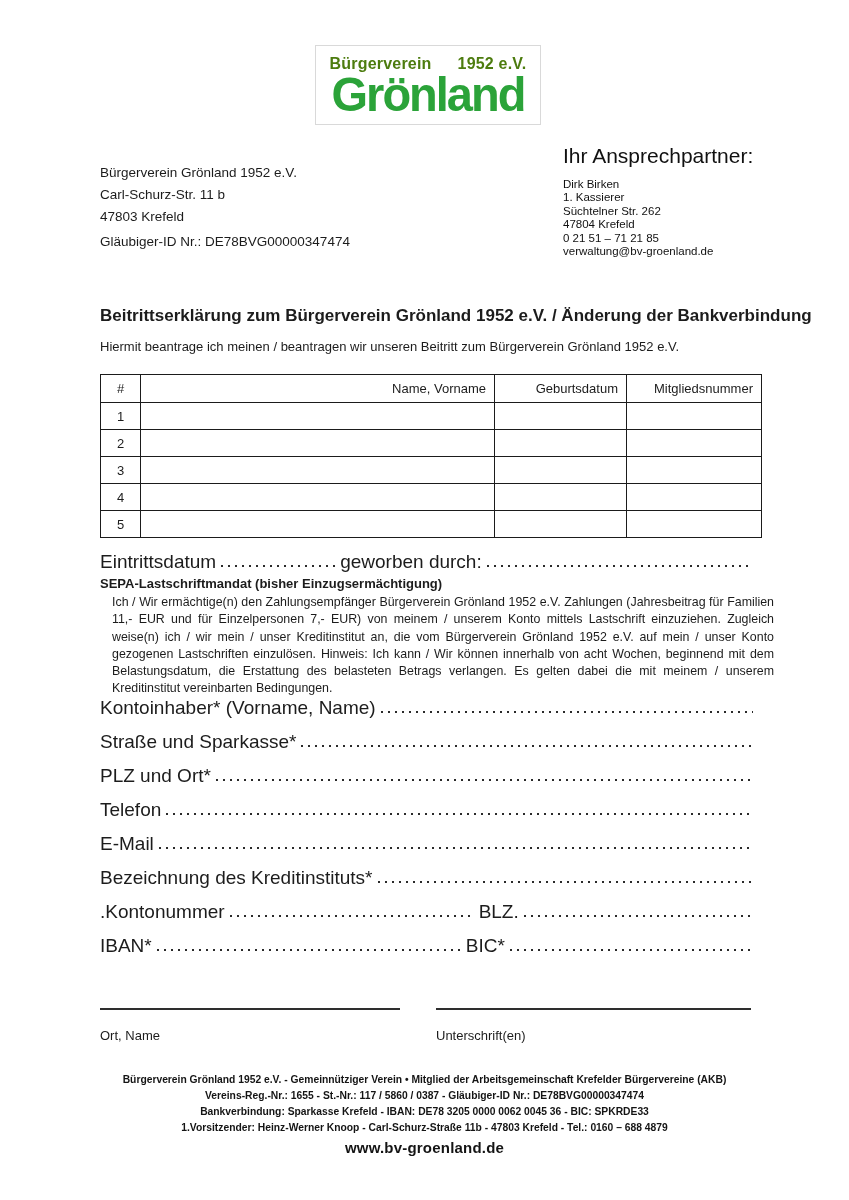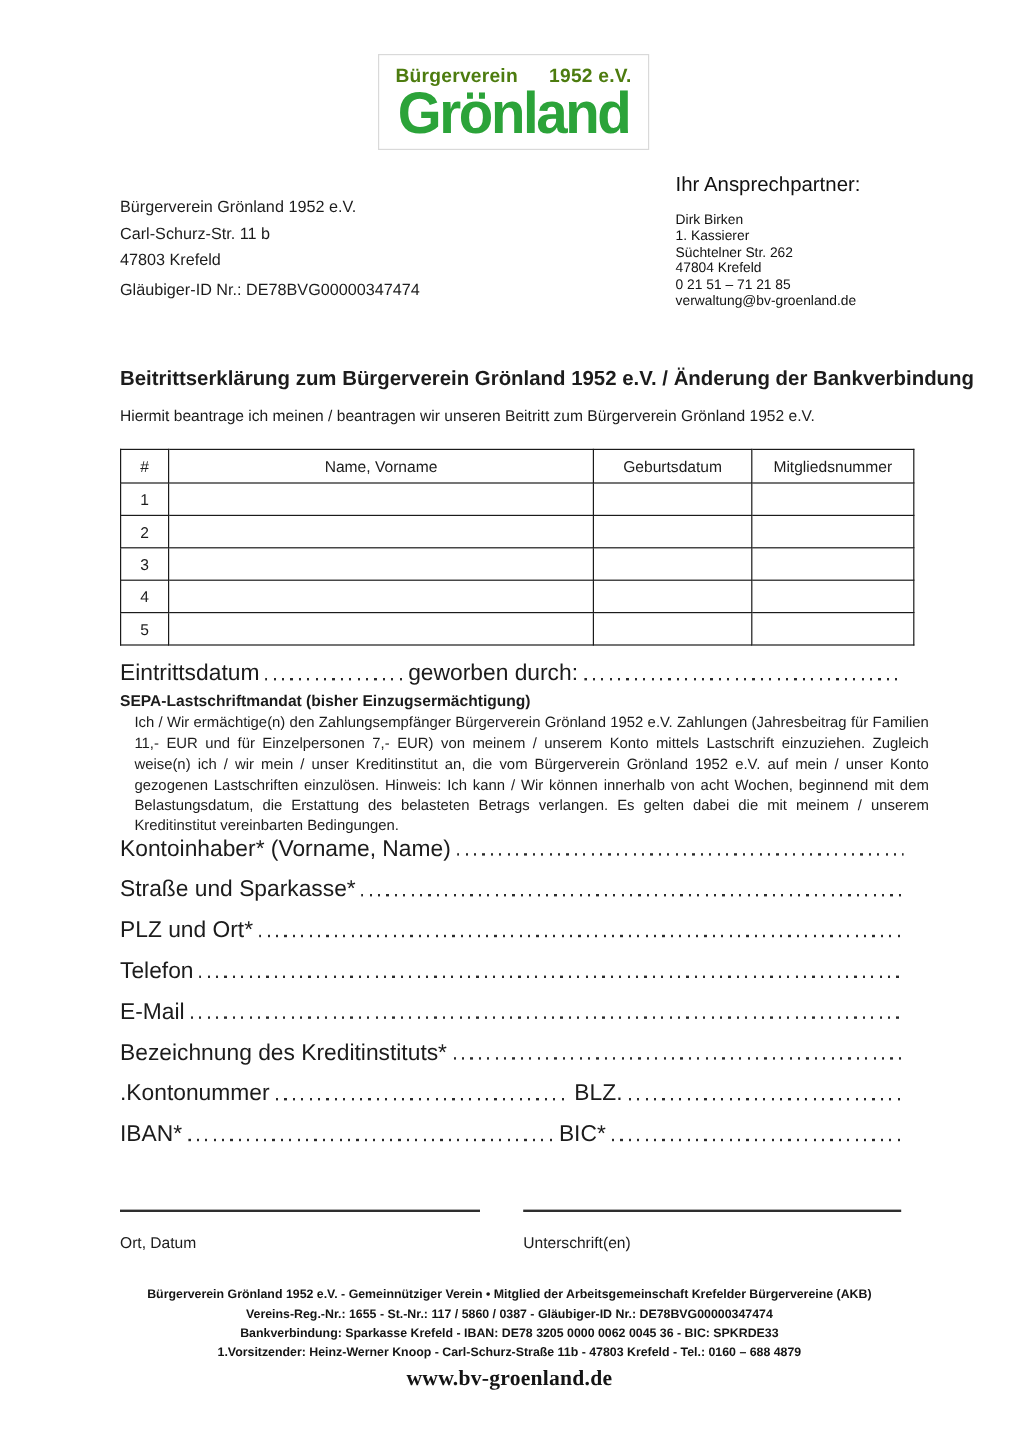--- a/index.html
+++ b/index.html
@@ -35,40 +35,40 @@
     line-height: 56px;
     letter-spacing: -2px;
     color: #2ba339;
     transform: scaleY(1.04);
   }
 
   
   .sender { position: absolute; left: 100px; top: 162px; font-size: 13.5px; line-height: 22px; }
   .creditor-id { position: absolute; left: 100px; top: 234px; font-size: 13.5px; }
 
-  .contact-heading { position: absolute; left: 563px; top: 144px; font-size: 17px; color: #111; }
+  .contact-heading { position: absolute; left: 563px; top: 144px; font-size: 21px; color: #111; }
   .contact-block { position: absolute; left: 563px; top: 178px; font-size: 11.5px; line-height: 13.4px; color: #111; }
 
   
   .intro-title { position: absolute; left: 100px; top: 306px; font-size: 17px; font-weight: bold; }
   .intro-sub   { position: absolute; left: 100px; top: 339px; font-size: 13px; }
 
   
   table.member-table {
     position: absolute; left: 100px; top: 374px;
     width: 661px;
     border-collapse: collapse;
     table-layout: fixed;
     font-size: 13px;
   }
   table.member-table th, table.member-table td {
     border: 1.5px solid #1b1b1b;
     padding: 0 8px;
     font-weight: normal;
-    text-align: center;
+    text-align: right;
     box-sizing: border-box;
   }
   table.member-table thead tr { height: 28px; }
   table.member-table tbody tr { height: 27px; }
   table.member-table .c-num { text-align: center; padding: 0; }
 
   
   .leader-row {
     position: absolute; left: 100px;
     width: 658px; height: 18px;
@@ -106,21 +106,21 @@
   .sig-label-left  { left: 100px; }
   .sig-label-right { left: 436px; }
 
   
   .footer {
     position: absolute; left: 0; top: 1072px; width: 849px;
     text-align: center;
     font-size: 10.3px; font-weight: bold; line-height: 16px;
     color: #141414;
   }
-  .footer-website { margin-top: 4px; font-size: 18px; font-weight: bold; letter-spacing: 0.2px; font-family: Liberation Serif, serif; }
+  .footer-website { margin-top: 4px; font-size: 15px; font-weight: bold; letter-spacing: 0.2px; }
 </style>
 </head>
 <body>
 
 <div class="page">
 
   <div class="logo-box">
     <div class="logo-top">
       <span>Bürgerverein</span>
       <span>1952 e.V.</span>
@@ -239,21 +239,21 @@
   </div>
   <div class="leader-row fr-8">
     <span>IBAN*</span>
     <span class="dots dots-fixed" style="width:308px"></span>
     <span>BIC*</span>
     <span class="dots"></span>
   </div>
 
   <div class="sig-line sig-line-left"></div>
   <div class="sig-line sig-line-right"></div>
-  <div class="sig-label sig-label-left">Ort, Datum</div>
+  <div class="sig-label sig-label-left">Ort, Name</div>
   <div class="sig-label sig-label-right">Unterschrift(en)</div>
 
   <div class="footer">
     <div>Bürgerverein Grönland 1952 e.V.  -  Gemeinnütziger Verein • Mitglied der Arbeitsgemeinschaft Krefelder Bürgervereine (AKB)</div>
     <div>Vereins-Reg.-Nr.: 1655  -  St.-Nr.: 117 / 5860 / 0387  -  Gläubiger-ID Nr.: DE78BVG00000347474</div>
     <div>Bankverbindung: Sparkasse Krefeld  -  IBAN: DE78 3205 0000 0062 0045 36  -  BIC: SPKRDE33</div>
     <div>1.Vorsitzender: Heinz-Werner Knoop  -  Carl-Schurz-Straße 11b  -  47803 Krefeld  -  Tel.: 0160 – 688 4879</div>
     <div class="footer-website">www.bv-groenland.de</div>
   </div>
 

